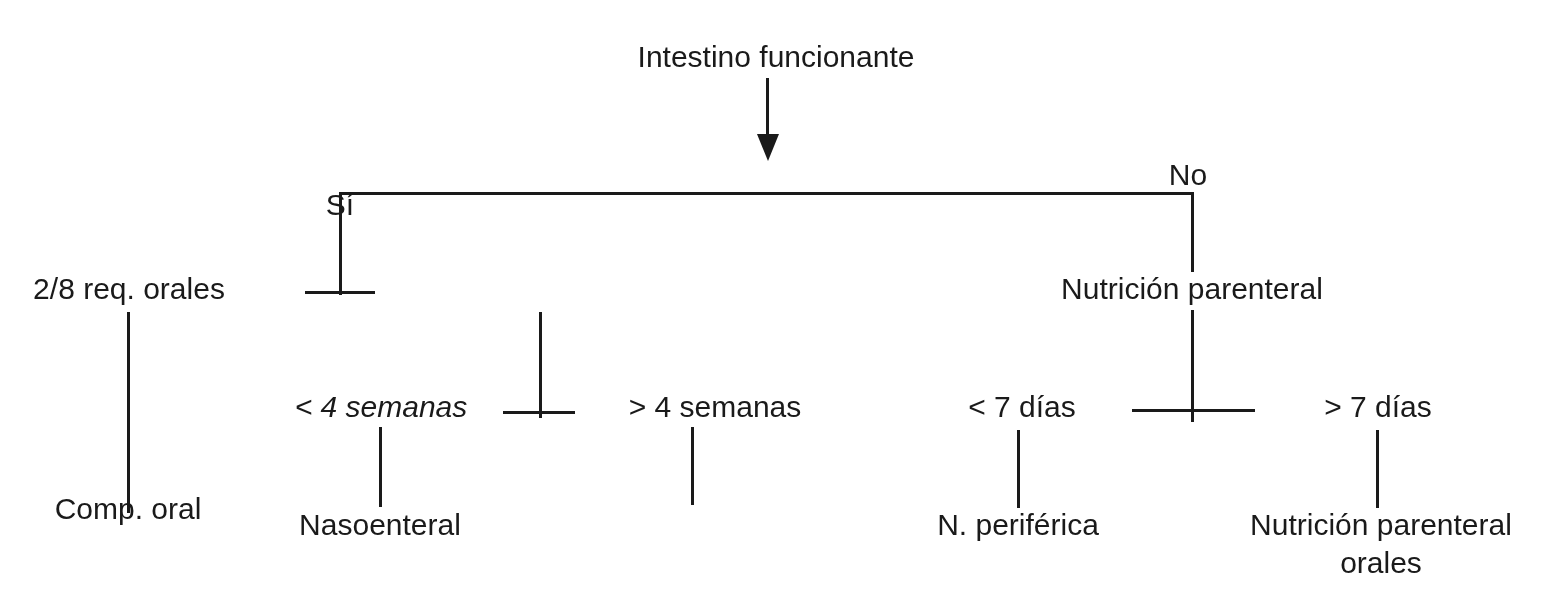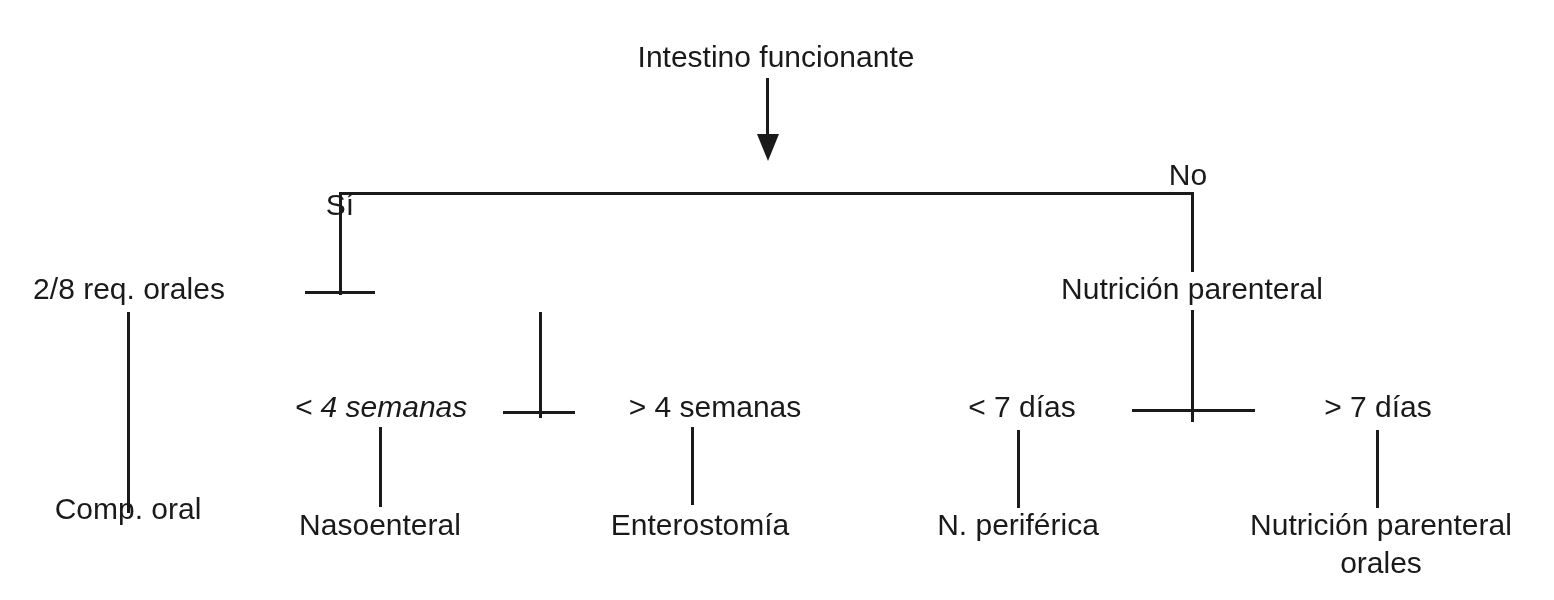--- a/index.html
+++ b/index.html
@@ -69,17 +69,16 @@
   <div class="lbl" style="left:1022px;top:390px;">&lt; 7 días</div>
   <div class="lbl" style="left:1378px;top:390px;">&gt; 7 días</div>
 
   <div class="vline" style="left:379px;top:427px;width:3px;height:80px;"></div>
   <div class="vline" style="left:691px;top:427px;width:3px;height:78px;"></div>
   <div class="vline" style="left:1017px;top:430px;width:3px;height:78px;"></div>
   <div class="vline" style="left:1376px;top:430px;width:3px;height:78px;"></div>
 
   <div class="lbl" style="left:128px;top:492px;">Comp. oral</div>
   <div class="lbl" style="left:380px;top:508px;">Nasoenteral</div>
-  <div class="lbl" style="left:700px;top:508px;">Enterostomía</div>
   <div class="lbl" style="left:1018px;top:508px;">N. periférica</div>
   <div class="lbl two-line" style="left:1381px;top:506px;"><span>Nutrición parenteral</span><br><span>orales</span></div>
 
 </div>
 
 </body></html>

